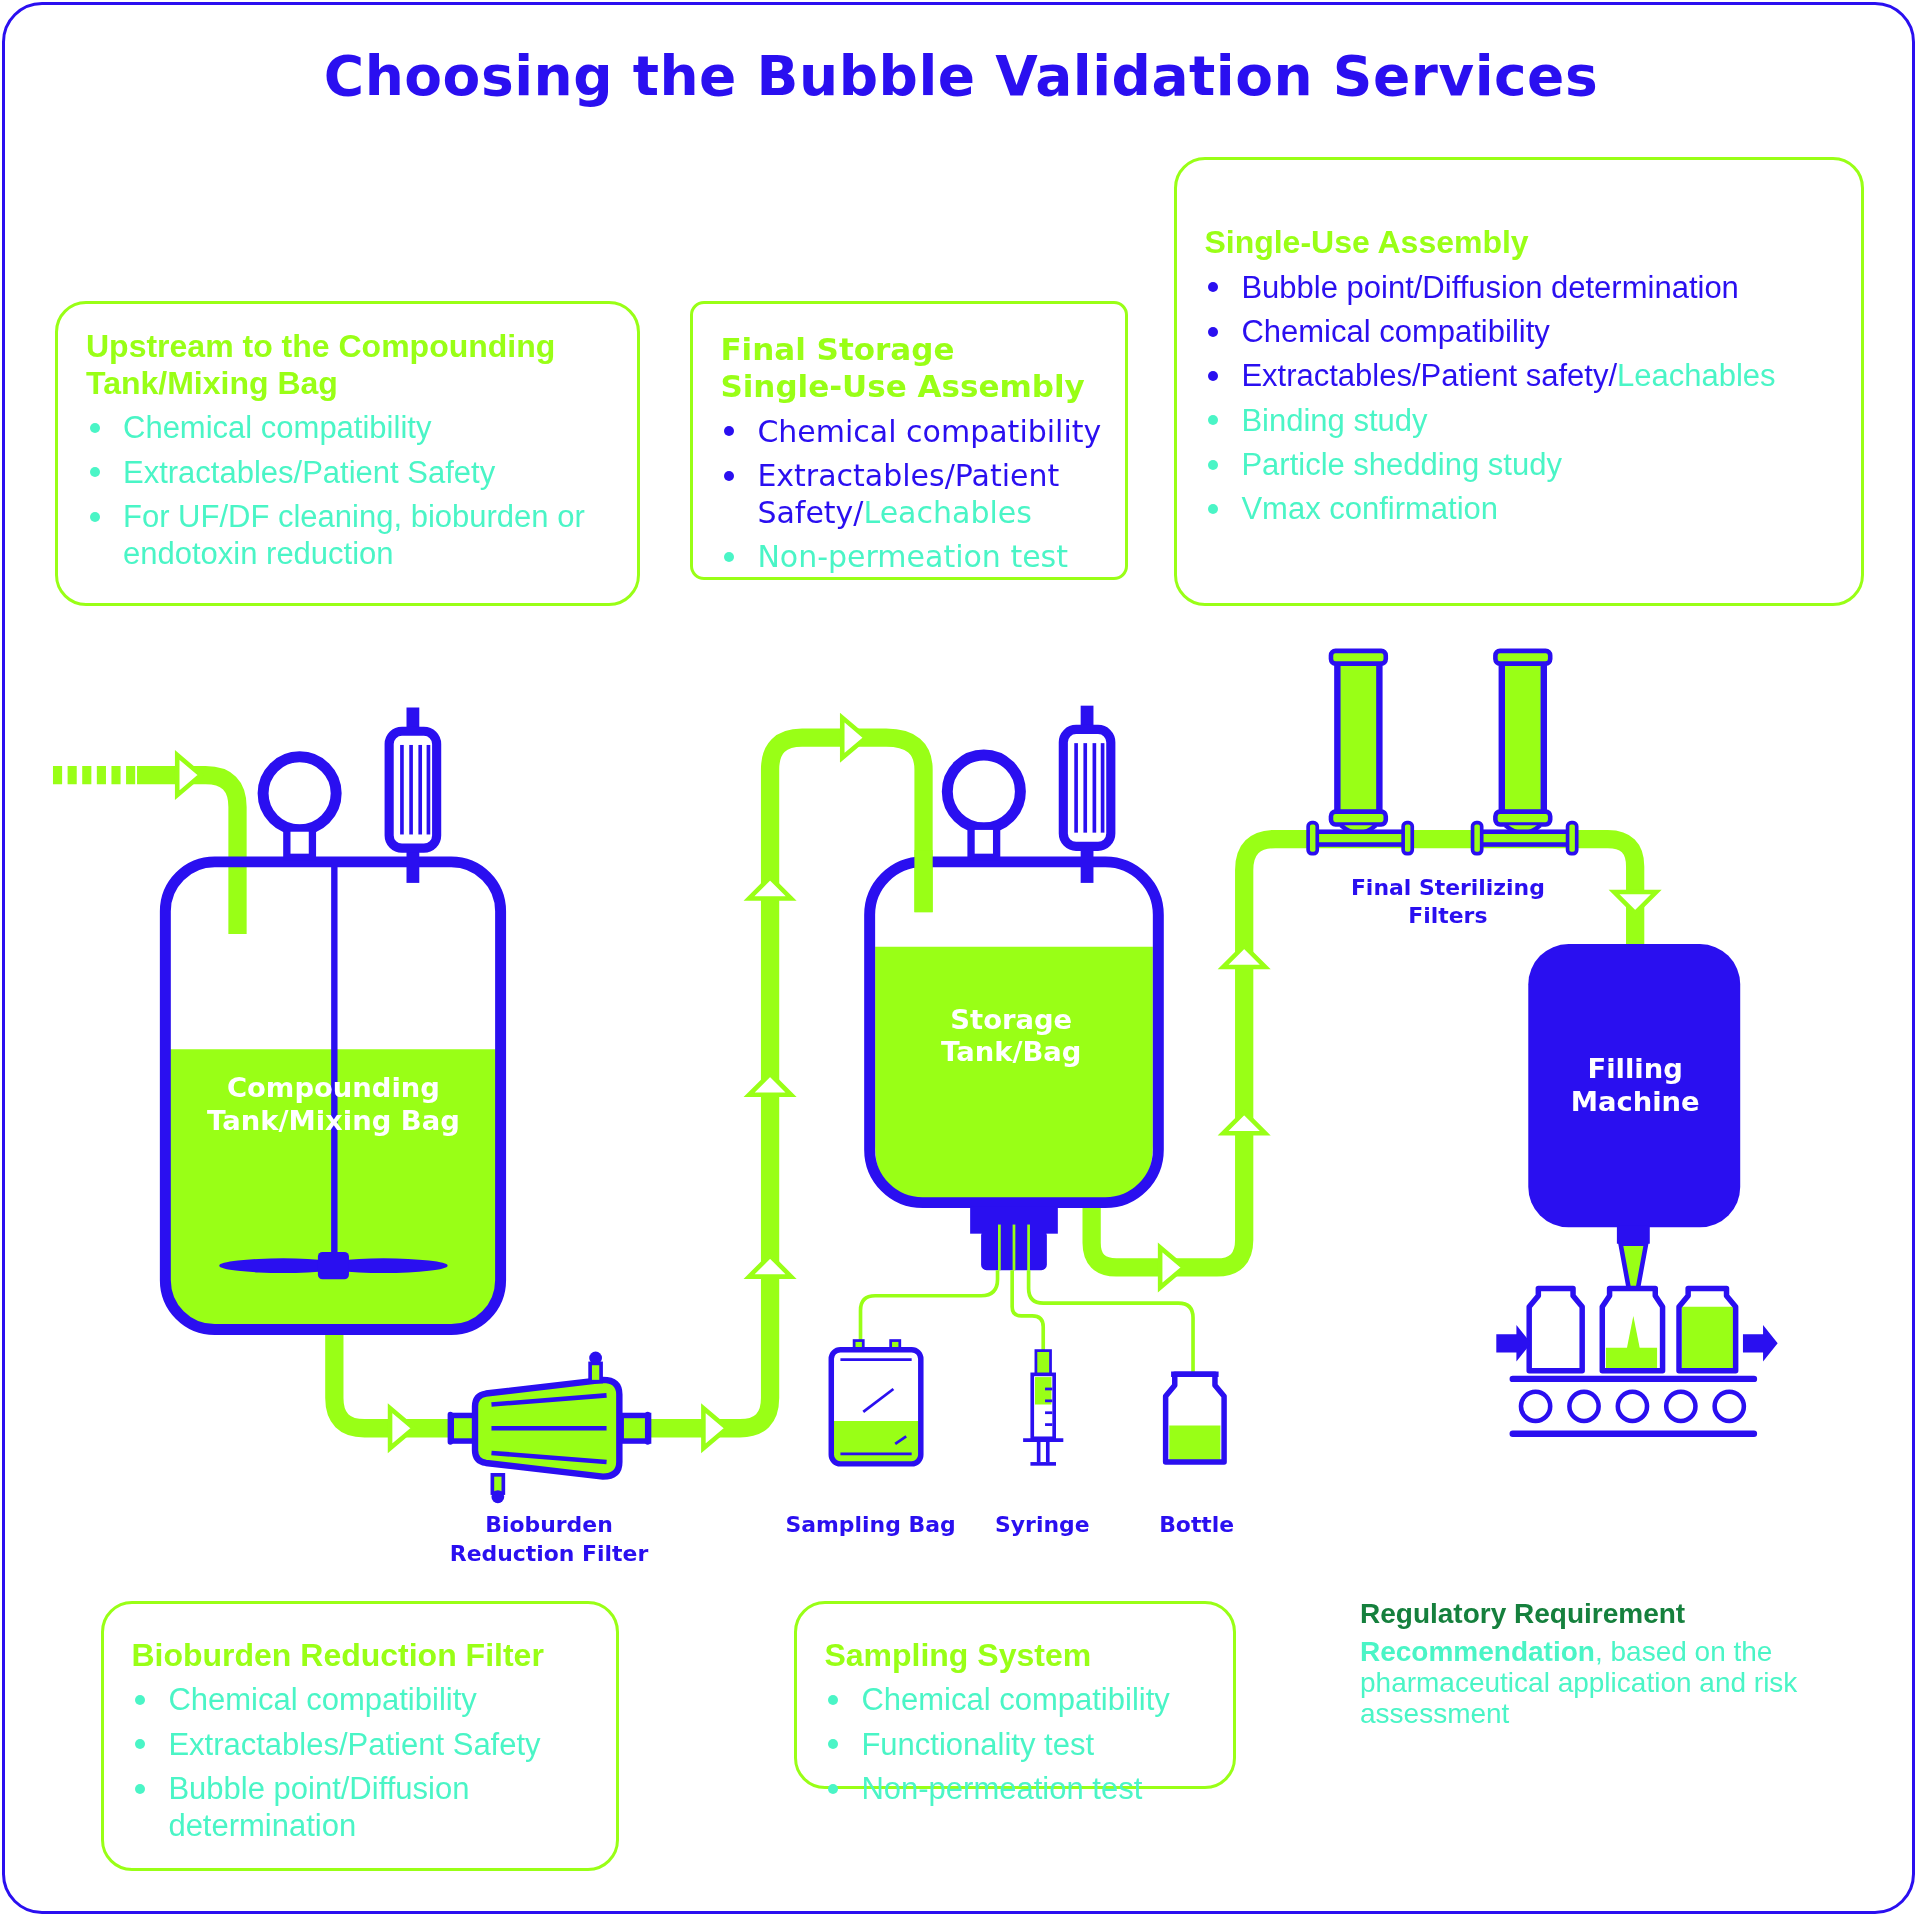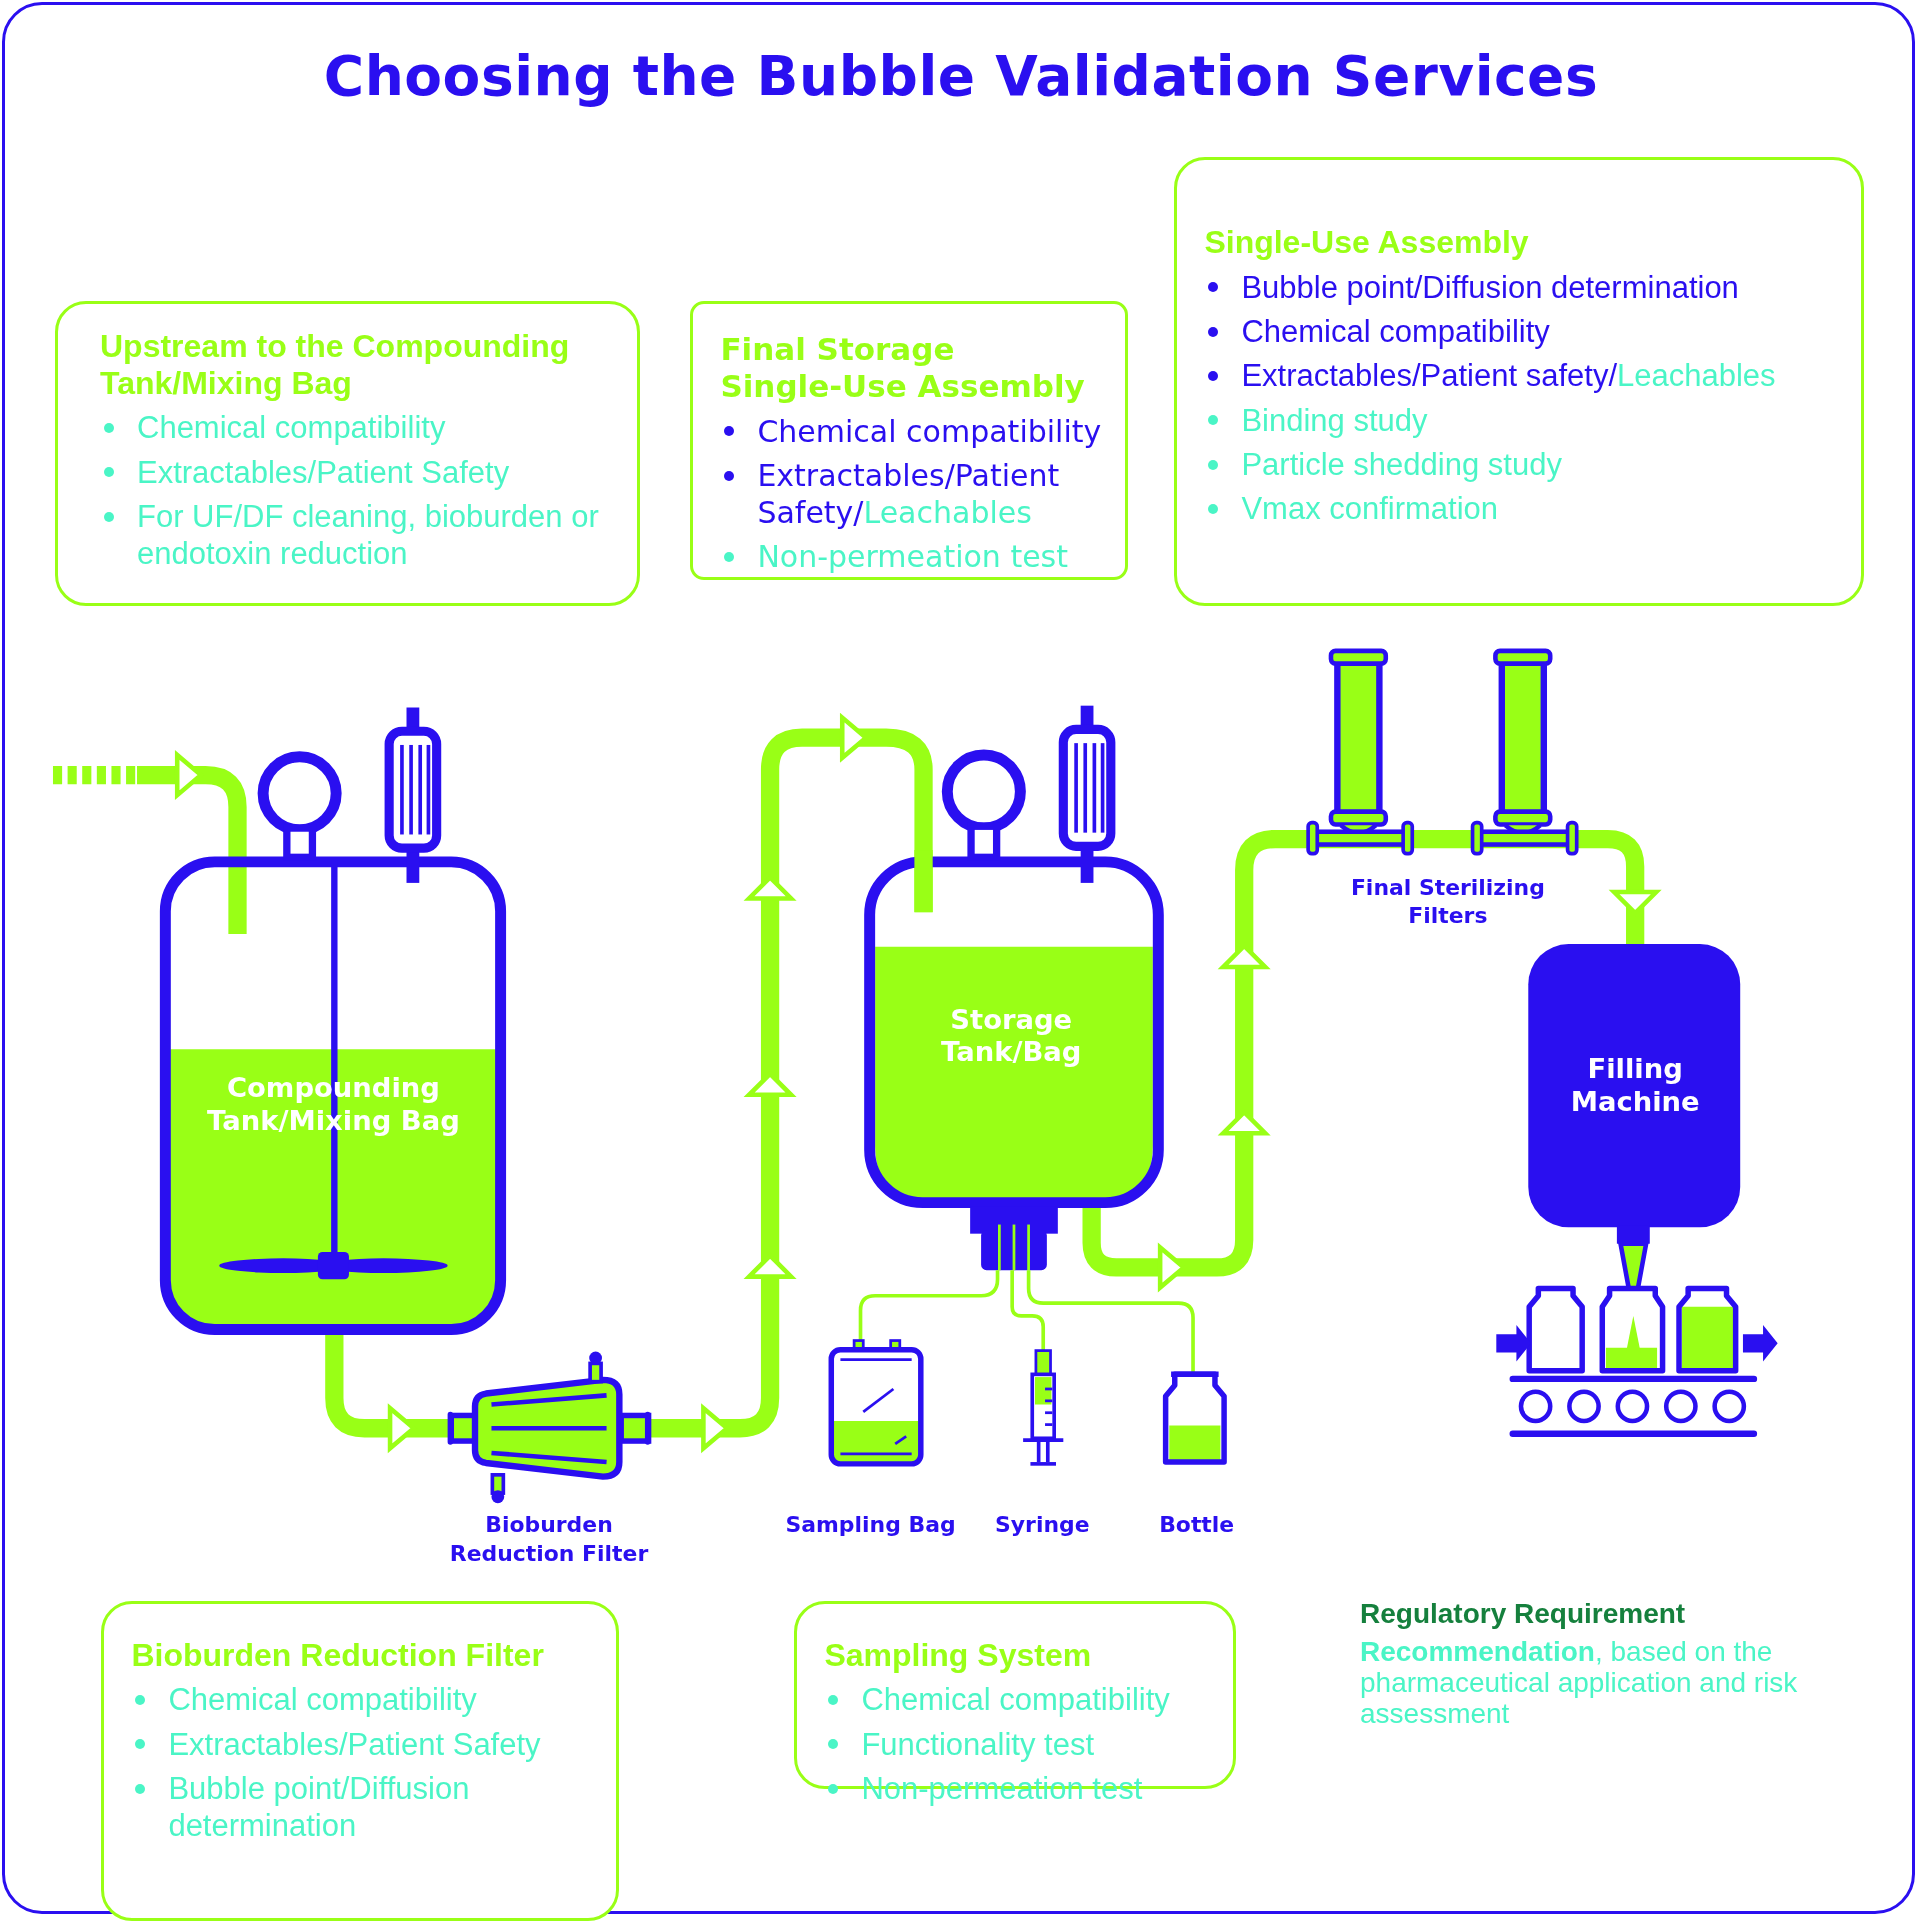--- a/index.html
+++ b/index.html
@@ -31,21 +31,21 @@
   .legend .rec { color: #4af5c6; font-size: 28px; line-height: 31px; margin-top: 3.7px; }
   .legend .rec b { font-weight: bold; }
 </style>
 </head>
 <body>
 
 <div class="frame"></div>
 
 <div class="title">Choosing the Bubble Validation Services</div>
 
-<div class="box narrow" style="left:55px; top:301px; width:585px; height:305px; padding:24px 0 0 42px;">
+<div class="box narrow" style="left:55px; top:301px; width:585px; height:305px; padding:24px 0 0 28px;">
   <h3>
     <span>Upstream to the Compounding</span><br>
     <span>Tank/Mixing Bag</span>
   </h3>
   <ul>
     <li class="c-rec">Chemical compatibility</li>
     <li class="c-rec">Extractables/Patient Safety</li>
     <li class="c-rec" style="width:475px;">For UF/DF cleaning, bioburden or endotoxin reduction</li>
   </ul>
 </div>
@@ -70,21 +70,21 @@
   <ul>
     <li class="c-req">Bubble point/Diffusion determination</li>
     <li class="c-req">Chemical compatibility</li>
     <li class="c-req"><span>Extractables/Patient safety/</span><span class="c-rec">Leachables</span></li>
     <li class="c-rec">Binding study</li>
     <li class="c-rec">Particle shedding study</li>
     <li class="c-rec">Vmax confirmation</li>
   </ul>
 </div>
 
-<div class="box narrow" style="left:101px; top:1601px; width:518px; height:320px; padding:33px 0 0 27.4px;">
+<div class="box narrow" style="left:101px; top:1601px; width:518px; height:270px; padding:33px 0 0 27.4px;">
   <h3>Bioburden Reduction Filter</h3>
   <ul>
     <li class="c-rec">Chemical compatibility</li>
     <li class="c-rec">Extractables/Patient Safety</li>
     <li class="c-rec" style="width:365px;">Bubble point/Diffusion determination</li>
   </ul>
 </div>
 
 <div class="box narrow" style="left:794px; top:1601px; width:442px; height:188px; padding:33px 0 0 27.4px;">
   <h3>Sampling System</h3>

